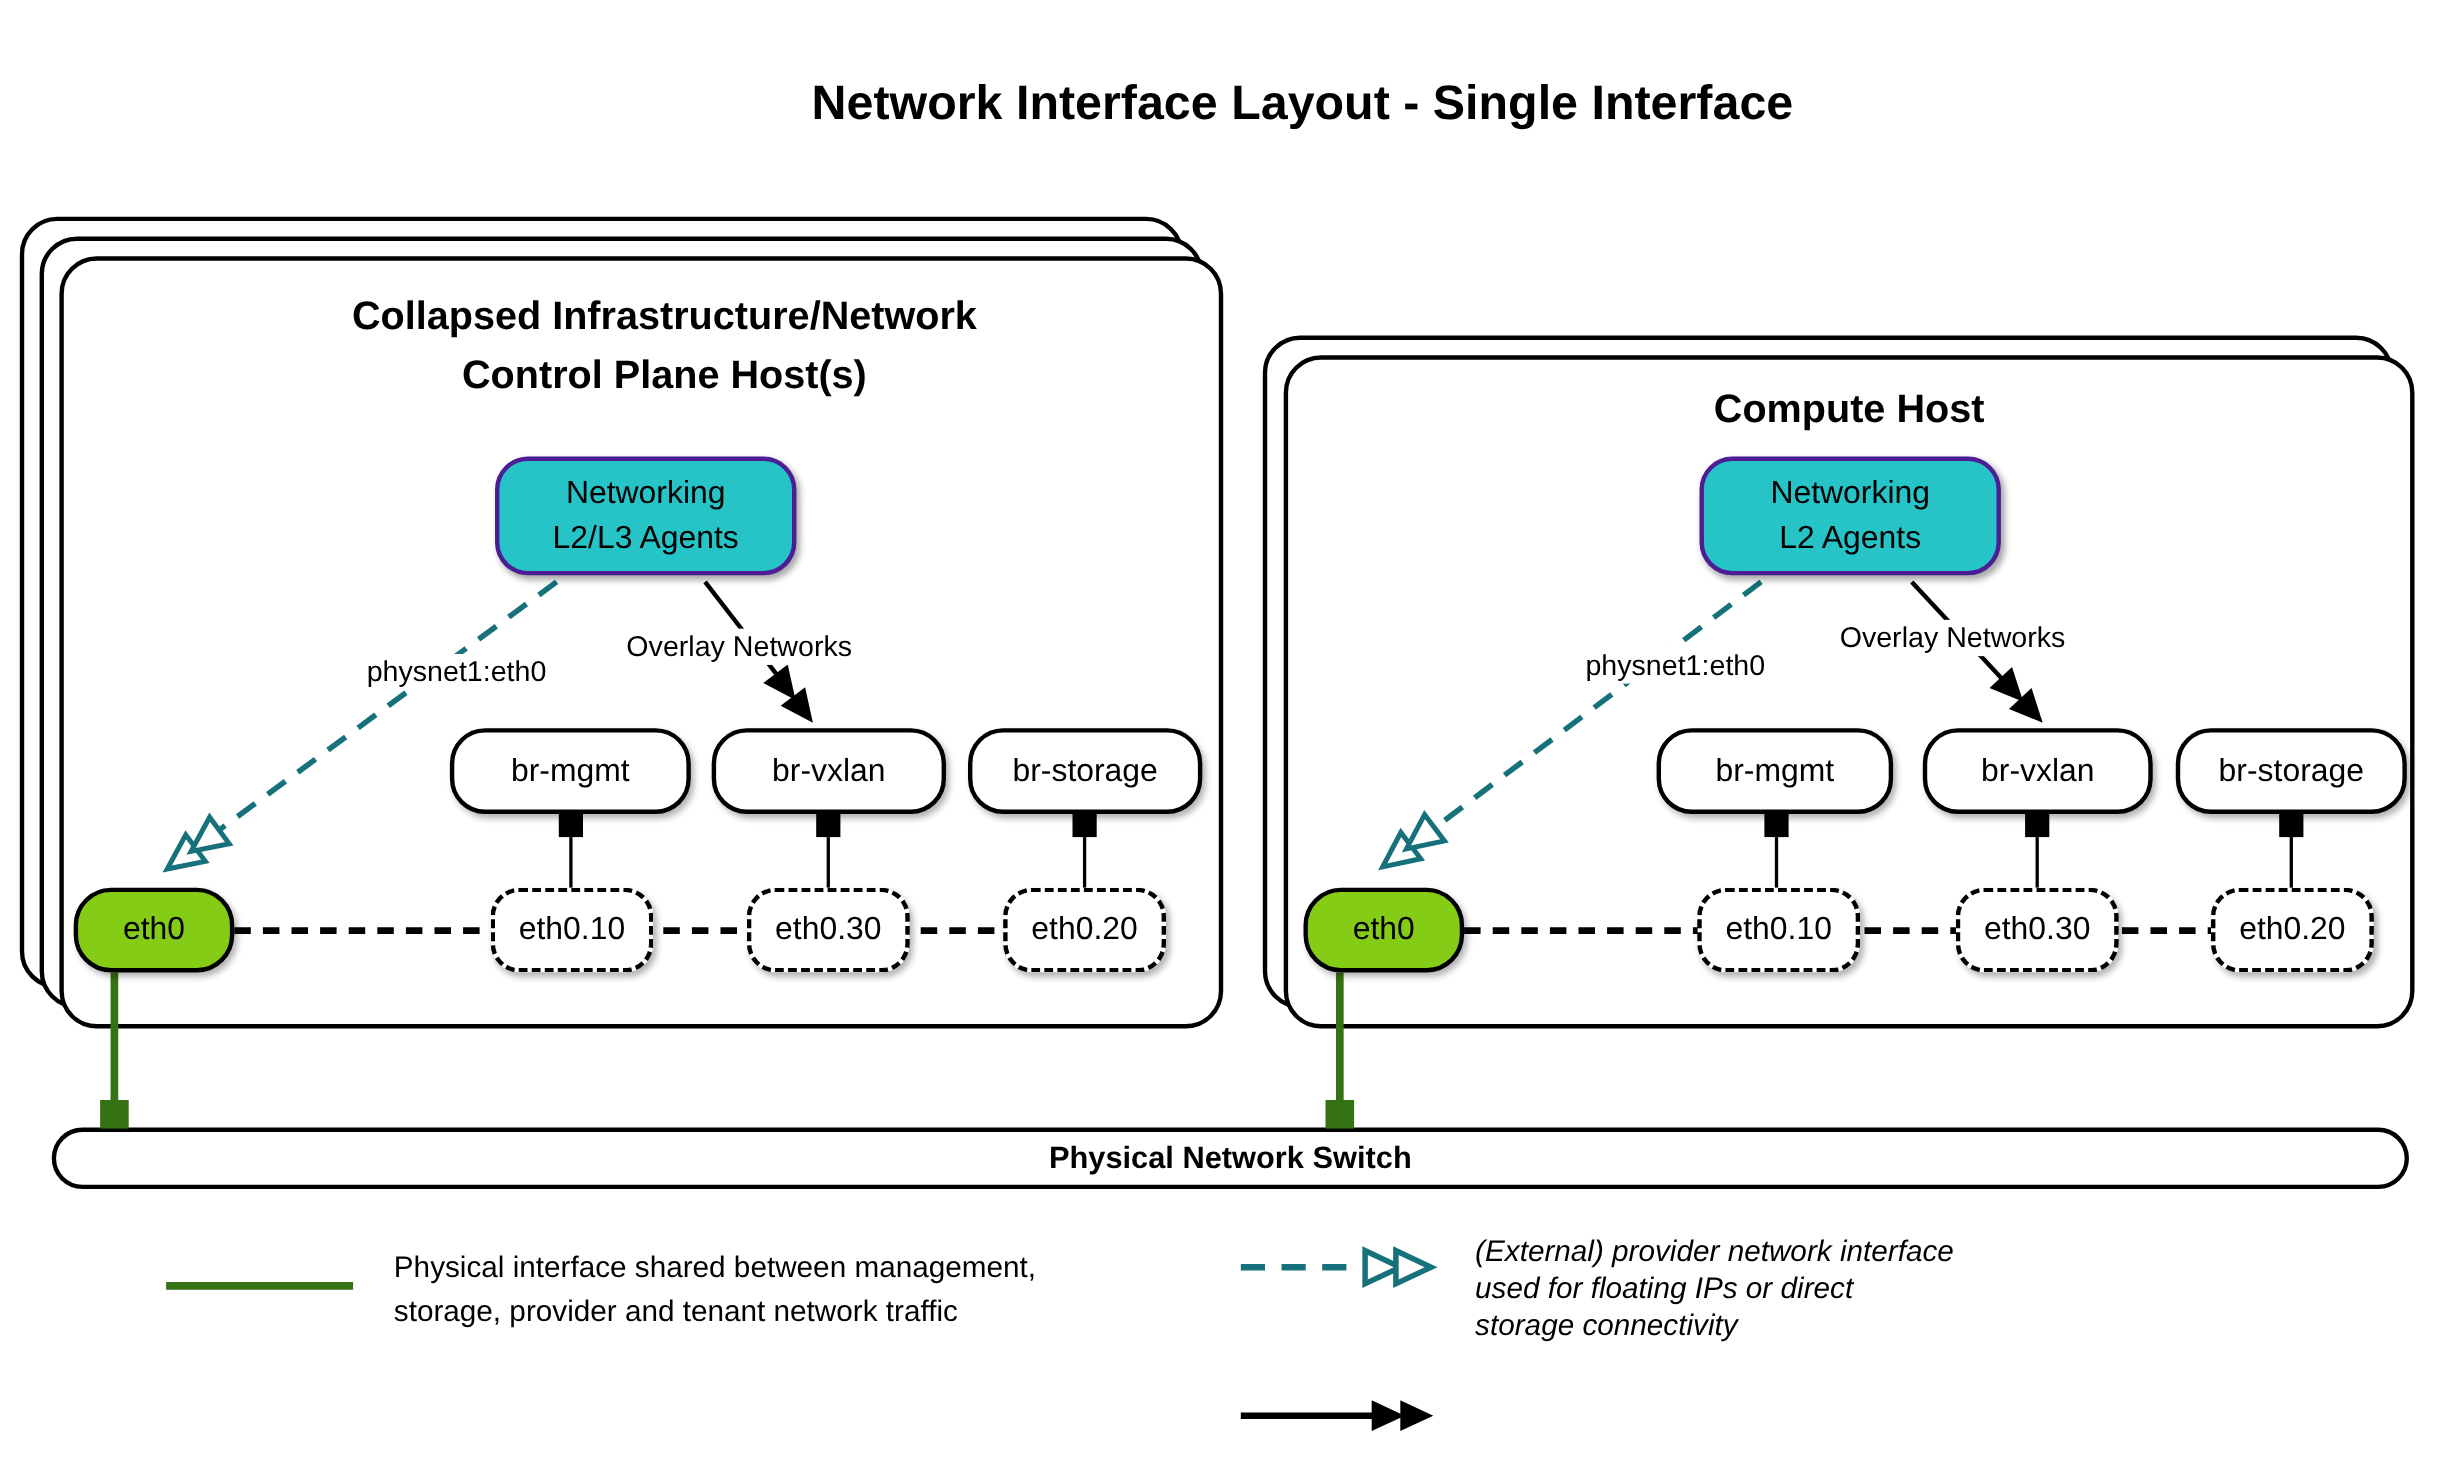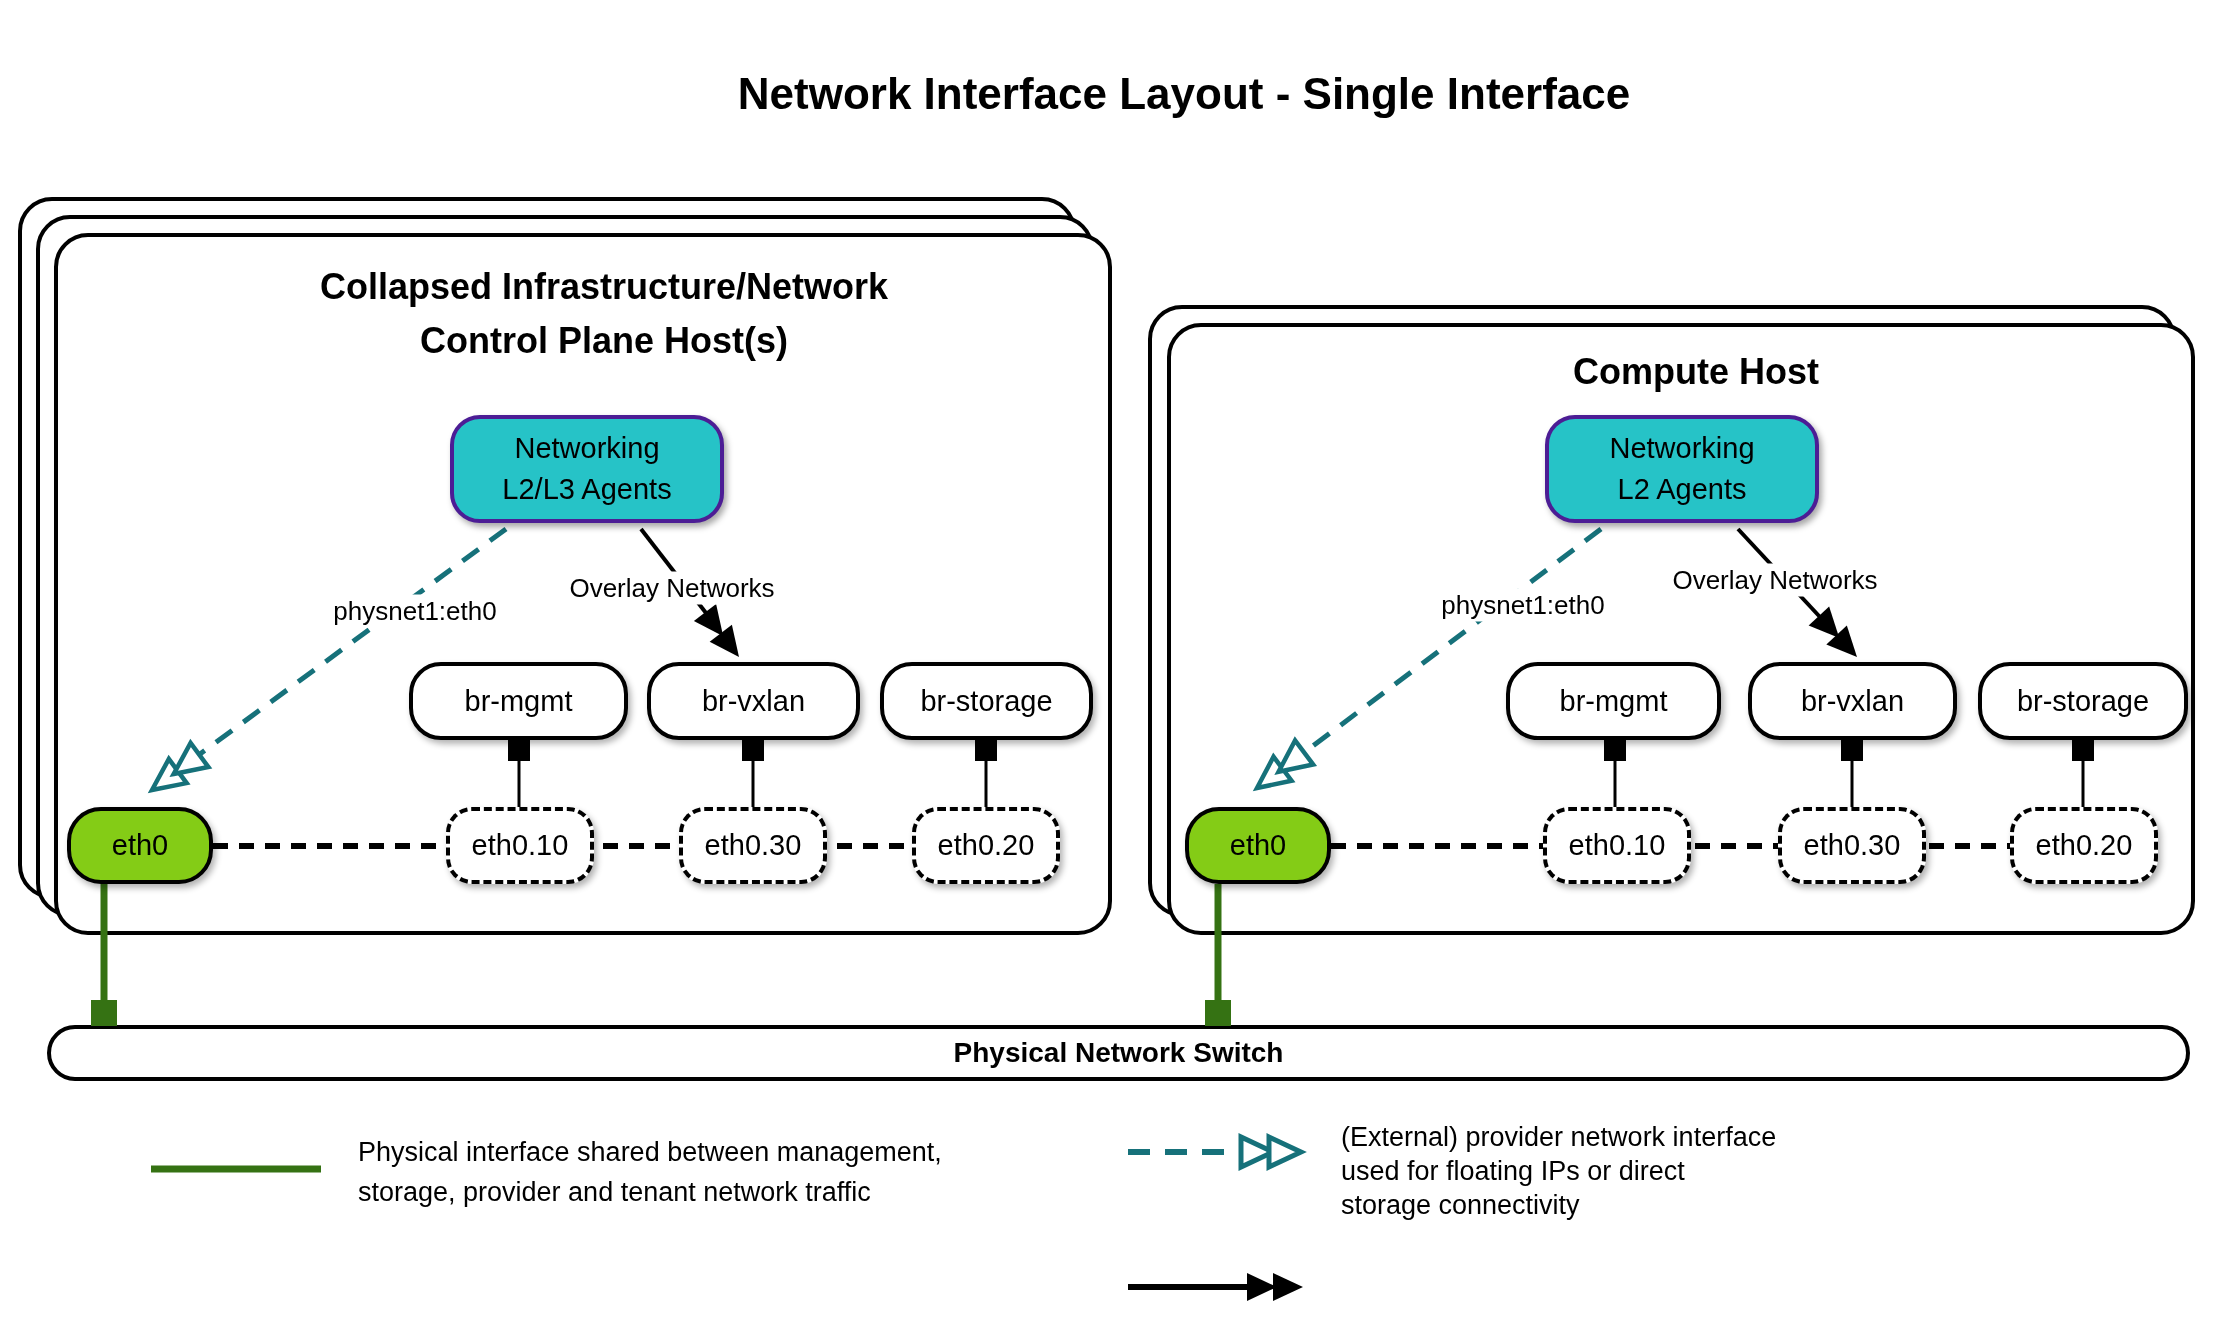--- a/index.html
+++ b/index.html
@@ -149,21 +149,21 @@
 
   <div class="node bridge" style="left:409px;top:662px;width:219px;height:78px;">br-mgmt</div>
   <div class="node bridge" style="left:647px;top:662px;width:213px;height:78px;">br-vxlan</div>
   <div class="node bridge" style="left:880px;top:662px;width:213px;height:78px;">br-storage</div>
 
   <div class="node nic" style="left:67px;top:807px;width:146px;height:77px;">eth0</div>
   <div class="node vlan" style="left:446px;top:807px;width:148px;height:77px;">eth0.10</div>
   <div class="node vlan" style="left:679px;top:807px;width:148px;height:77px;">eth0.30</div>
   <div class="node vlan" style="left:912px;top:807px;width:148px;height:77px;">eth0.20</div>
 
-  <div class="host-title" style="left:1167px;top:345px;width:1028px;padding-left:15px;">Compute Host</div>
+  <div class="host-title" style="left:1167px;top:345px;width:1028px;">Compute Host</div>
 
   <div class="agent" style="left:1545px;top:415px;width:274px;height:108px;">
     <div>Networking</div>
     <div>L2 Agents</div>
   </div>
 
   <div class="small-label" style="left:1523px;top:605px;">physnet1:eth0</div>
   <div class="small-label" style="left:1775px;top:580px;">Overlay Networks</div>
 
   <div class="node bridge" style="left:1506px;top:662px;width:215px;height:78px;">br-mgmt</div>
@@ -173,20 +173,20 @@
   <div class="node nic" style="left:1185px;top:807px;width:146px;height:77px;">eth0</div>
   <div class="node vlan" style="left:1543px;top:807px;width:148px;height:77px;">eth0.10</div>
   <div class="node vlan" style="left:1778px;top:807px;width:148px;height:77px;">eth0.30</div>
   <div class="node vlan" style="left:2010px;top:807px;width:148px;height:77px;">eth0.20</div>
 
   <div class="legend-text lh40" style="left:358px;top:1132px;">
     <div>Physical interface shared between management,</div>
     <div>storage, provider and tenant network traffic</div>
   </div>
 
-  <div class="legend-text lh34" style="left:1341px;top:1120px;">
+  <div class="legend-text lh34" style="left:1341px;top:1120px;font-style:italic;">
     <div>(External) provider network interface</div>
     <div>used for floating IPs or direct</div>
     <div>storage connectivity</div>
   </div>
 
 
 </div>
 
 </body></html>

